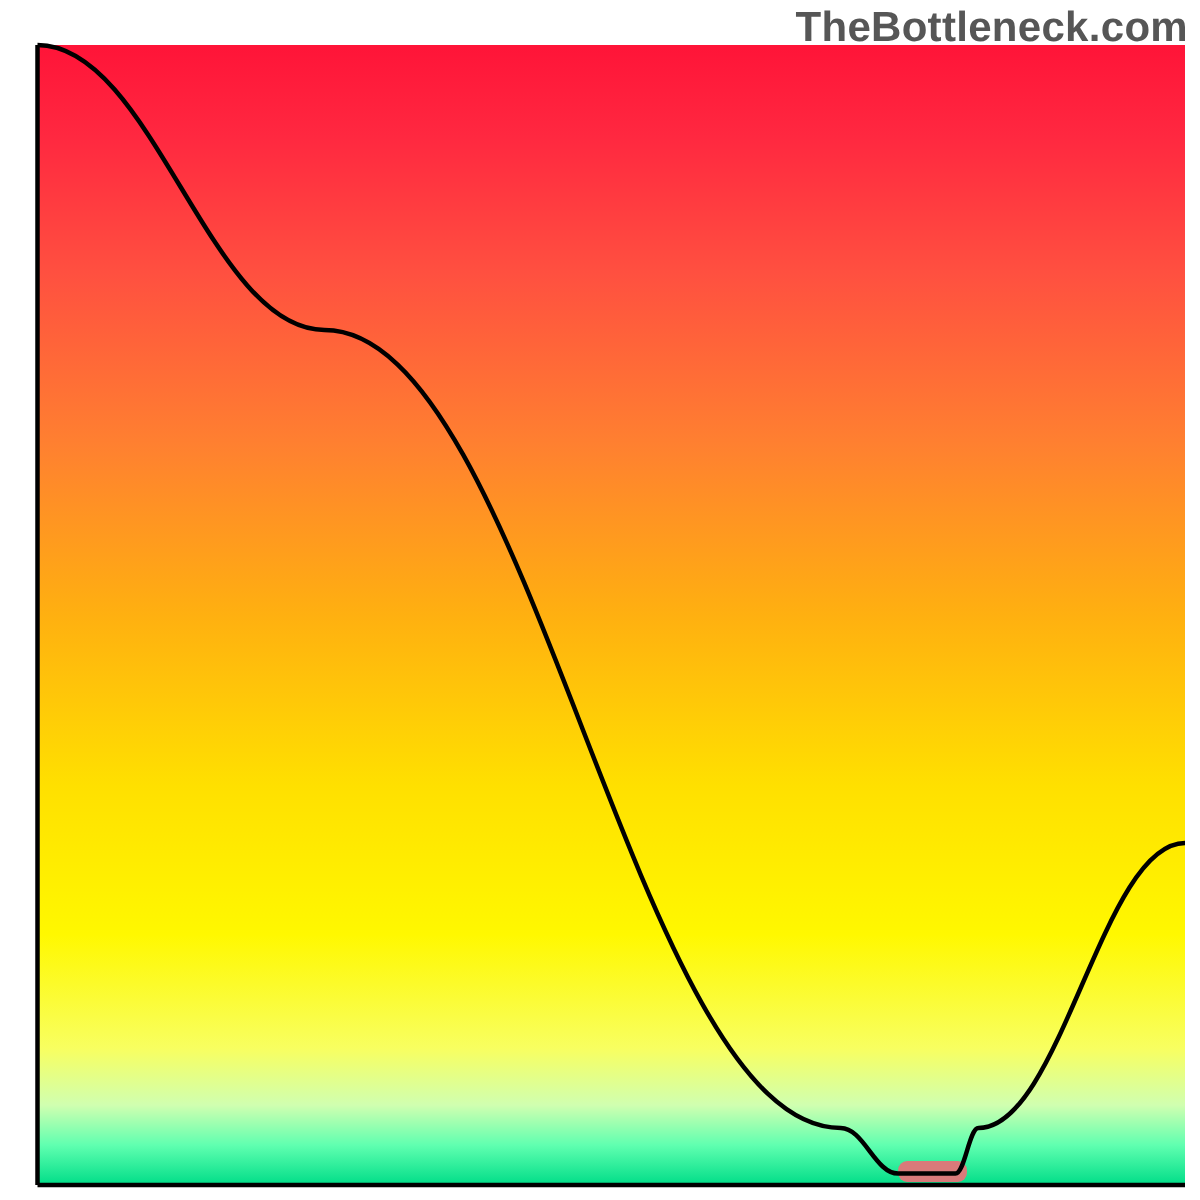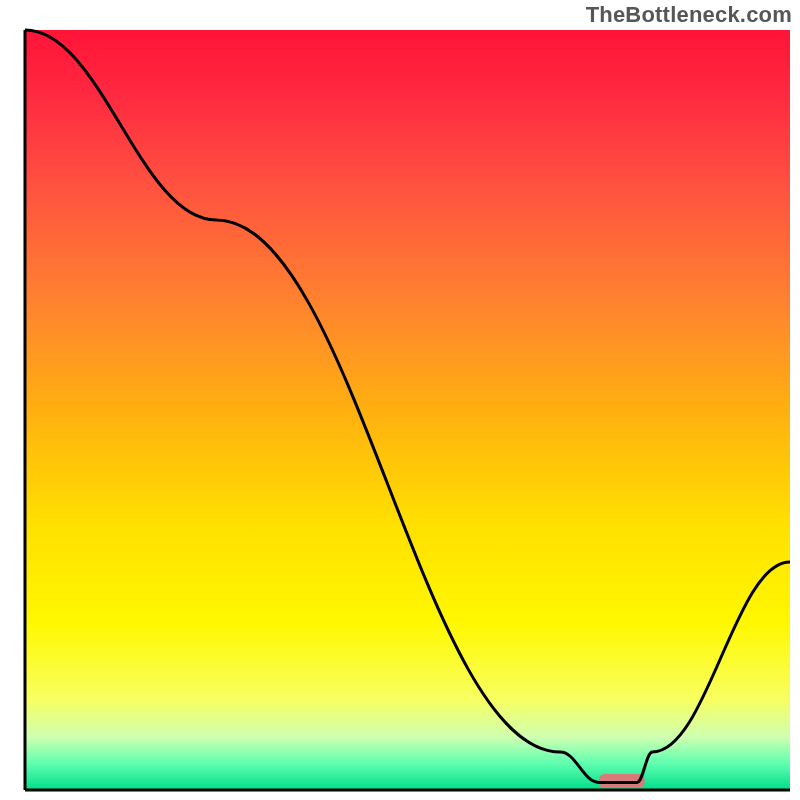--- a/index.html
+++ b/index.html
@@ -12,21 +12,21 @@
   }
   .container {
     position: relative;
     width: 800px;
     height: 800px;
   }
   .watermark {
     position: absolute;
     top: 2px;
     right: 8px;
-    font-size: 22px;
+    font-size: 28px;
     font-weight: 600;
     color: #565656;
     letter-spacing: 0.2px;
   }
   svg {
     display: block;
   }
 </style>
 </head>
 <body>

